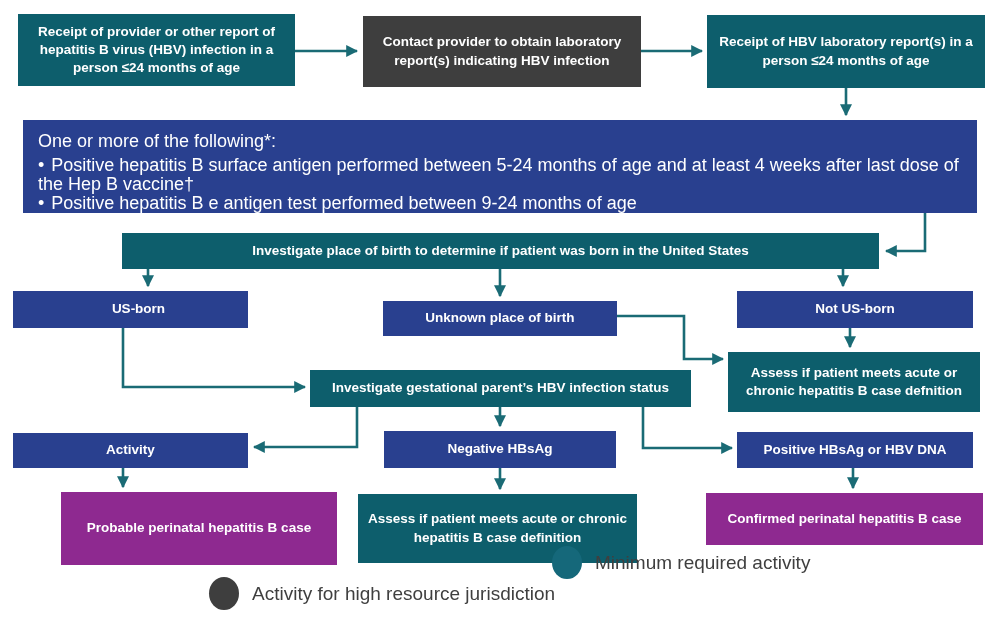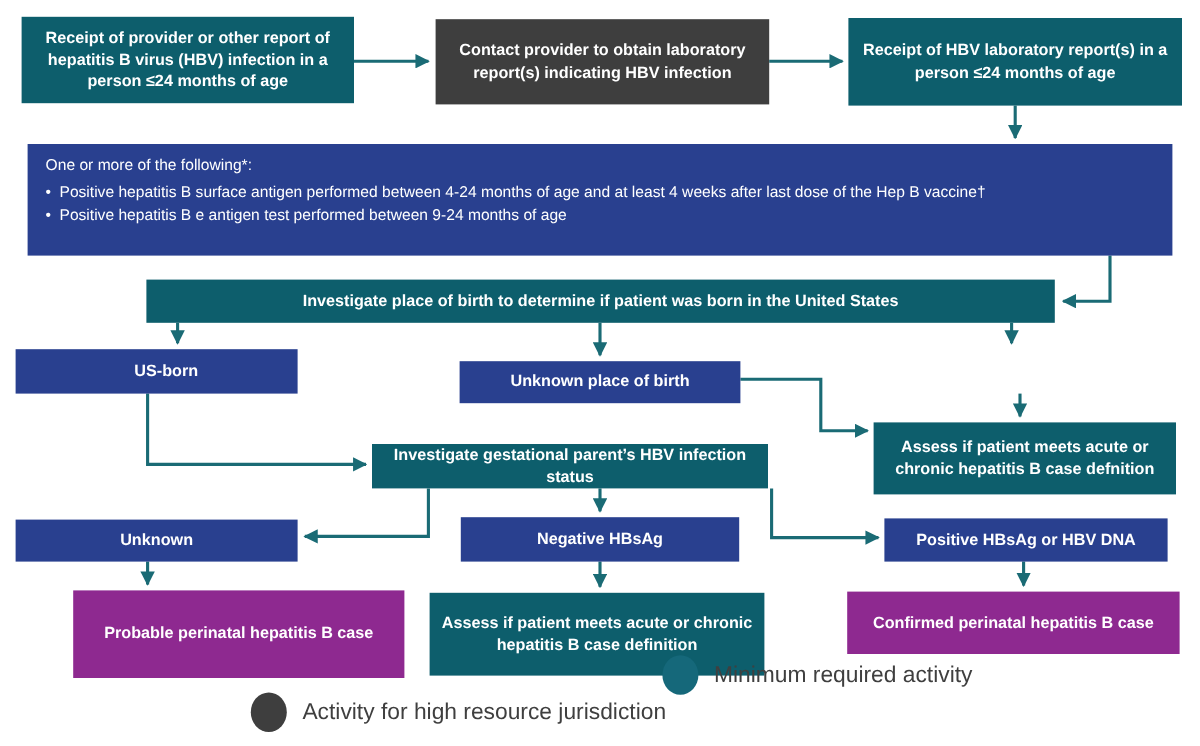--- a/index.html
+++ b/index.html
@@ -12,21 +12,21 @@
     position:absolute;display:flex;align-items:center;justify-content:center;
     text-align:center;color:#ffffff;font-size:13.5px;font-weight:600;
     line-height:1.35;box-sizing:border-box;padding:4px 8px;
   }
   .teal{background:#0d5e6c;}
   .blue{background:#29408f;}
   .gray{background:#3e3e3e;}
   .purple{background:#8e2990;}
   .criteria{
     align-items:flex-start;justify-content:flex-start;text-align:left;
-    padding:9px 12px 22px 15px;font-weight:400;font-size:13px;
+    padding:9px 12px 22px 15px;font-weight:400;font-size:18px;
   }
   .criteria .crit-head{margin:0 0 3px 0;}
   .criteria ul{list-style:none;margin:0;padding:0;}
   .criteria li{line-height:19px;}
   .criteria li::before{content:"\2022";margin-right:7px;}
   .legend-item{
     position:absolute;display:flex;align-items:center;gap:13px;height:33px;
     font-size:19px;color:#3f3f3f;font-weight:400;
   }
   .swatch{width:30px;height:33px;border-radius:50%;flex:0 0 auto;}
@@ -73,49 +73,52 @@
   </div>
 
   <div class="node teal" style="left:707px;top:15px;width:278px;height:73px;">
     <span>Receipt of HBV laboratory report(s) in a person ≤24 months of age</span>
   </div>
 
   <div class="node blue criteria" style="left:23px;top:120px;width:954px;height:93px;">
     <div>
       <div class="crit-head">One or more of the following*:</div>
       <ul>
-        <li>Positive hepatitis B surface antigen performed between 4-24 months of age and at least 4 weeks after last dose of the Hep B vaccine†</li>
+        <li>Positive hepatitis B surface antigen performed between 5-24 months of age and at least 4 weeks after last dose of the Hep B vaccine†</li>
         <li>Positive hepatitis B e antigen test performed between 9-24 months of age</li>
       </ul>
     </div>
   </div>
 
   <div class="node teal" style="left:122px;top:233px;width:757px;height:36px;">
     <span>Investigate place of birth to determine if patient was born in the United States</span>
   </div>
 
   <div class="node blue" style="left:13px;top:291px;width:235px;height:37px;padding-left:24px;">
     <span>US-born</span>
   </div>
 
   <div class="node blue" style="left:383px;top:301px;width:234px;height:35px;">
     <span>Unknown place of birth</span>
   </div>
 
+  <div class="node blue" style="left:737px;top:291px;width:236px;height:37px;">
+    <span>Not US-born</span>
+  </div>
 
   <div class="node teal" style="left:728px;top:352px;width:252px;height:60px;">
     <span>Assess if patient meets acute or chronic hepatitis B case defnition</span>
   </div>
 
-  <div class="node teal" style="left:310px;top:370px;width:330px;height:37px;align-items:center;">
+  <div class="node teal" style="left:310px;top:370px;width:381px;height:37px;align-items:center;">
     <span>Investigate gestational parent’s HBV infection status</span>
   </div>
 
   <div class="node blue" style="left:13px;top:433px;width:235px;height:35px;">
-    <span>Unknown</span>
+    <span>Activity</span>
   </div>
 
   <div class="node blue" style="left:384px;top:431px;width:232px;height:37px;">
     <span>Negative HBsAg</span>
   </div>
 
   <div class="node purple" style="left:61px;top:492px;width:276px;height:73px;">
     <span>Probable perinatal hepatitis B case</span>
   </div>
 

